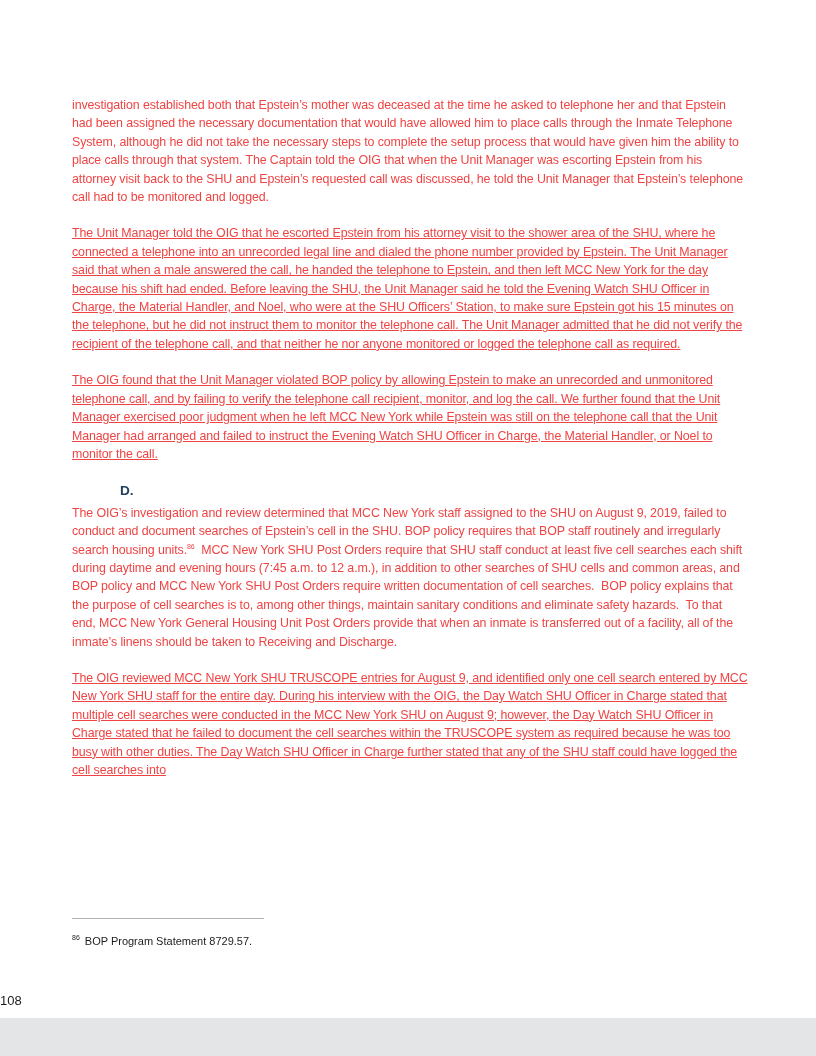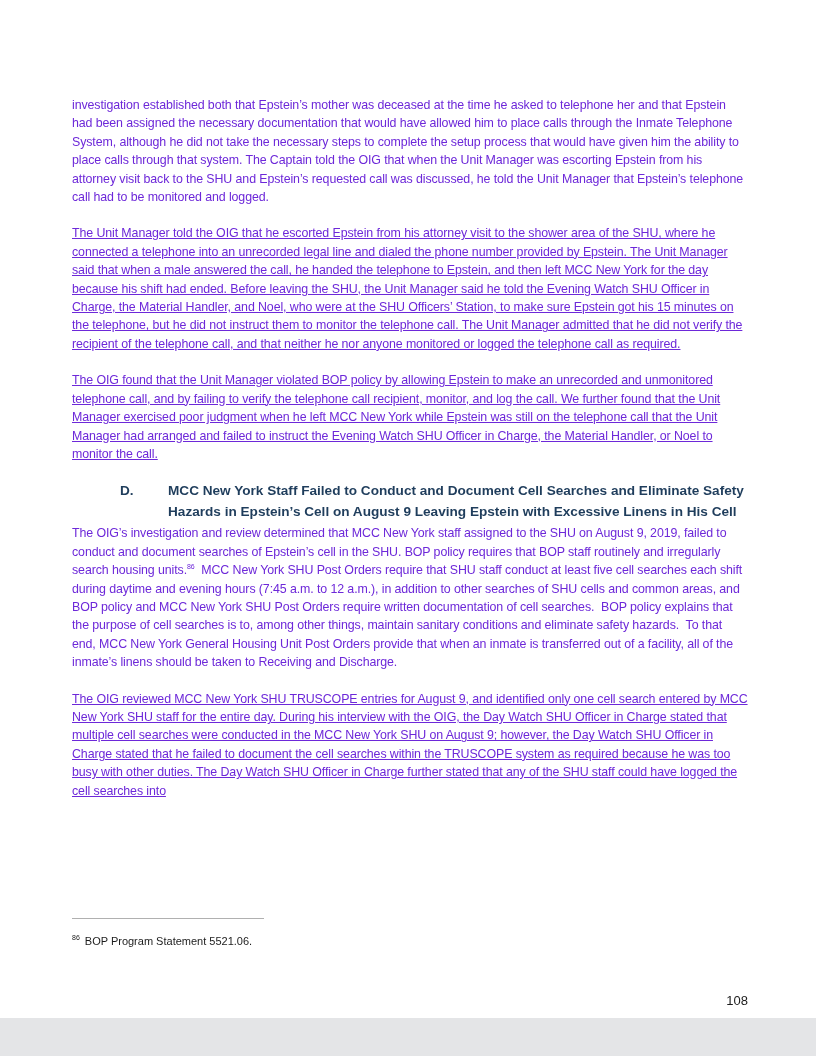--- a/index.html
+++ b/index.html
@@ -27,21 +27,21 @@
       position: absolute;
       left: 72px;
       top: 96px;
       width: 676px;
     }
     p.body {
       margin: 0;
       font-size: 12.4px;
       line-height: 18.4px;
       letter-spacing: -0.1px;
-      color: #6d28d9;
+      color: #ef4444;
     }
     p.body + p.body { margin-top: 18px; text-decoration: underline; }
     .heading {
       display: flex;
       margin: 18px 0 2px 0;
       color: #1f3d5c;
       font-weight: bold;
       font-size: 13.6px;
       line-height: 20.5px;
     }
@@ -77,21 +77,21 @@
     .footnote .fn-num {
       font-size: 7px;
       vertical-align: super;
       margin-right: 5px;
     }
     .page-number {
       position: absolute;
       left: 0;
       width: 748px;
       top: 993px;
-      text-align: right;
+      text-align: left;
       font-size: 13px;
       color: #1c1c1c;
     }
     .bottom-bar {
       position: absolute;
       left: 0;
       top: 1018px;
       width: 816px;
       height: 38px;
       background: #e4e5e7;
@@ -101,29 +101,28 @@
 <body>
 
 <div class="page">
   <div class="content">
     <p class="body">investigation established both that Epstein’s mother was deceased at the time he asked to telephone her and that Epstein had been assigned the necessary documentation that would have allowed him to place calls through the Inmate Telephone System, although he did not take the necessary steps to complete the setup process that would have given him the ability to place calls through that system.  The Captain told the OIG that when the Unit Manager was escorting Epstein from his attorney visit back to the SHU and Epstein’s requested call was discussed, he told the Unit Manager that Epstein’s telephone call had to be monitored and logged.</p>
     <p class="body">The Unit Manager told the OIG that he escorted Epstein from his attorney visit to the shower area of the SHU, where he connected a telephone into an unrecorded legal line and dialed the phone number provided by Epstein.  The Unit Manager said that when a male answered the call, he handed the telephone to Epstein, and then left MCC New York for the day because his shift had ended.  Before leaving the SHU, the Unit Manager said he told the Evening Watch SHU Officer in Charge, the Material Handler, and Noel, who were at the SHU Officers’ Station, to make sure Epstein got his 15 minutes on the telephone, but he did not instruct them to monitor the telephone call.  The Unit Manager admitted that he did not verify the recipient of the telephone call, and that neither he nor anyone monitored or logged the telephone call as required.</p>
     <p class="body">The OIG found that the Unit Manager violated BOP policy by allowing Epstein to make an unrecorded and unmonitored telephone call, and by failing to verify the telephone call recipient, monitor, and log the call.  We further found that the Unit Manager exercised poor judgment when he left MCC New York while Epstein was still on the telephone call that the Unit Manager had arranged and failed to instruct the Evening Watch SHU Officer in Charge, the Material Handler, or Noel to monitor the call.</p>
 
     <div class="heading">
       <span class="letter">D.</span>
-      <span class="title">MCC New York Staff Failed to Conduct and Document Cell Searches and Eliminate Safety Hazards in Epstein’s Cell on August 9 Leaving Epstein with Excessive Linens in His Cell</span>
     </div>
 
     <p class="body"><span>The OIG’s investigation and review determined that MCC New York staff assigned to the SHU on August 9, 2019, failed to conduct and document searches of Epstein’s cell in the SHU.  BOP policy requires that BOP staff routinely and irregularly search housing units.</span><sup class="fn">86</sup><span style="white-space: pre-wrap;">  MCC New York SHU Post Orders require that SHU staff conduct at least five cell searches each shift during daytime and evening hours (7:45 a.m. to 12 a.m.), in addition to other searches of SHU cells and common areas, and BOP policy and MCC New York SHU Post Orders require written documentation of cell searches.  BOP policy explains that the purpose of cell searches is to, among other things, maintain sanitary conditions and eliminate safety hazards.  To that end, MCC New York General Housing Unit Post Orders provide that when an inmate is transferred out of a facility, all of the inmate’s linens should be taken to Receiving and Discharge.</span></p>
 
     <p class="body">The OIG reviewed MCC New York SHU TRUSCOPE entries for August 9, and identified only one cell search entered by MCC New York SHU staff for the entire day.  During his interview with the OIG, the Day Watch SHU Officer in Charge stated that multiple cell searches were conducted in the MCC New York SHU on August 9; however, the Day Watch SHU Officer in Charge stated that he failed to document the cell searches within the TRUSCOPE system as required because he was too busy with other duties.  The Day Watch SHU Officer in Charge further stated that any of the SHU staff could have logged the cell searches into</p>
   </div>
 
   <div class="fn-rule"></div>
   <div class="footnote">
-    <span class="fn-num">86</span><span>BOP Program Statement 5521.06.</span>
+    <span class="fn-num">86</span><span>BOP Program Statement 8729.57.</span>
   </div>
 
   <div class="page-number">108</div>
 </div>
 
 <div class="bottom-bar"></div>
 
 </body></html>

